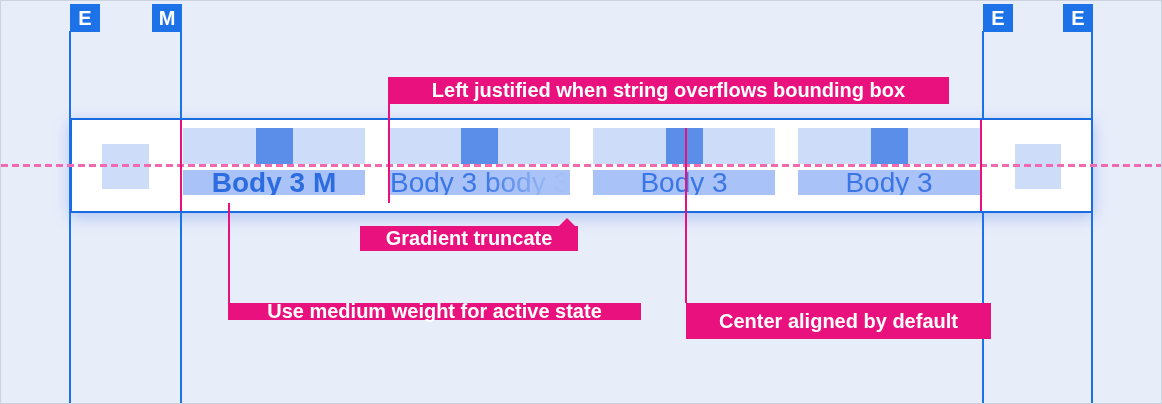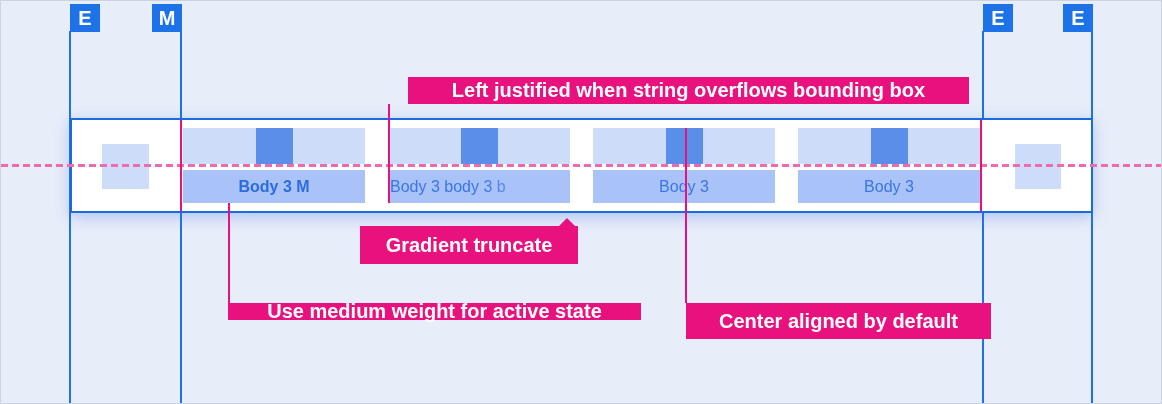--- a/index.html
+++ b/index.html
@@ -34,23 +34,23 @@
     background:repeating-linear-gradient(to right,#ef6ab1 0 7px,transparent 7px 11px);
     z-index:5;
   }
   
   .spacer-square{position:absolute;top:143px;width:46px;height:45px;background:#cddcf9;z-index:3;}
   
   .tab{position:absolute;top:0;height:404px;z-index:3;}
   .tab-rest{position:absolute;top:127px;left:0;right:0;height:36px;background:#cddcf9;}
   .tab-indicator{position:absolute;top:127px;left:50%;margin-left:-18px;width:37px;height:36px;background:#5a8ee9;z-index:6;}
   .tab-labelrect{
-    position:absolute;top:169px;left:0;right:0;height:33px;background:#a9c2f7;
+    position:absolute;top:169px;left:0;right:0;height:25px;background:#a9c2f7;
     display:flex;align-items:center;justify-content:center;
-    font-size:16px;color:#3b76e6;white-space:nowrap;overflow:hidden;
+    font-size:28px;color:#3b76e6;white-space:nowrap;overflow:hidden;
   }
   .tab-labelrect.active{font-weight:700;color:#2c6ce0;}
   .tab-labelrect.leftjust{justify-content:flex-start;padding-left:2px;}
   .fade-overlay{
     position:absolute;top:0;right:0;height:100%;width:48%;
     background:linear-gradient(90deg,rgba(169,194,247,0) 0%,rgba(169,194,247,0.92) 78%,#a9c2f7 100%);
     pointer-events:none;
   }
   
   .edge-pink{position:absolute;top:119px;width:2px;height:91px;background:#e9117e;z-index:6;}
@@ -124,22 +124,22 @@
     </div>
   </div>
 
   <div class="edge-pink" style="left:179px"></div>
   <div class="edge-pink" style="left:979px"></div>
 
   <div class="connector" style="left:387px;top:103px;height:99px"></div>
   <div class="connector" style="left:227px;top:202px;height:100px"></div>
   <div class="connector" style="left:684px;top:127px;height:175px"></div>
 
-  <div class="banner" style="left:407px;top:76px;width:561px;height:27px">Left justified when string overflows bounding box</div>
+  <div class="banner" style="left:387px;top:76px;width:561px;height:27px">Left justified when string overflows bounding box</div>
 
   <div class="arrow-up" style="left:557px;top:217px"></div>
-  <div class="banner" style="left:359px;top:225px;width:218px;height:38px">Gradient truncate</div>
+  <div class="banner" style="left:359px;top:225px;width:218px;height:25px">Gradient truncate</div>
 
   <div class="banner" style="left:227px;top:302px;width:413px;height:17px">Use medium weight for active state</div>
 
   <div class="banner" style="left:685px;top:302px;width:305px;height:36px">Center aligned by default</div>
 
 </div>
 
 </body></html>

